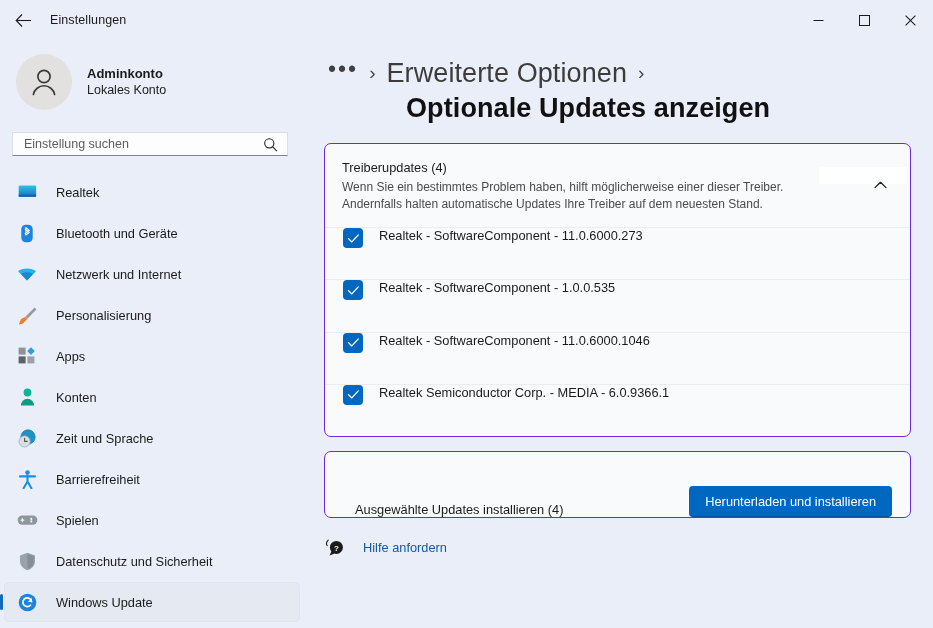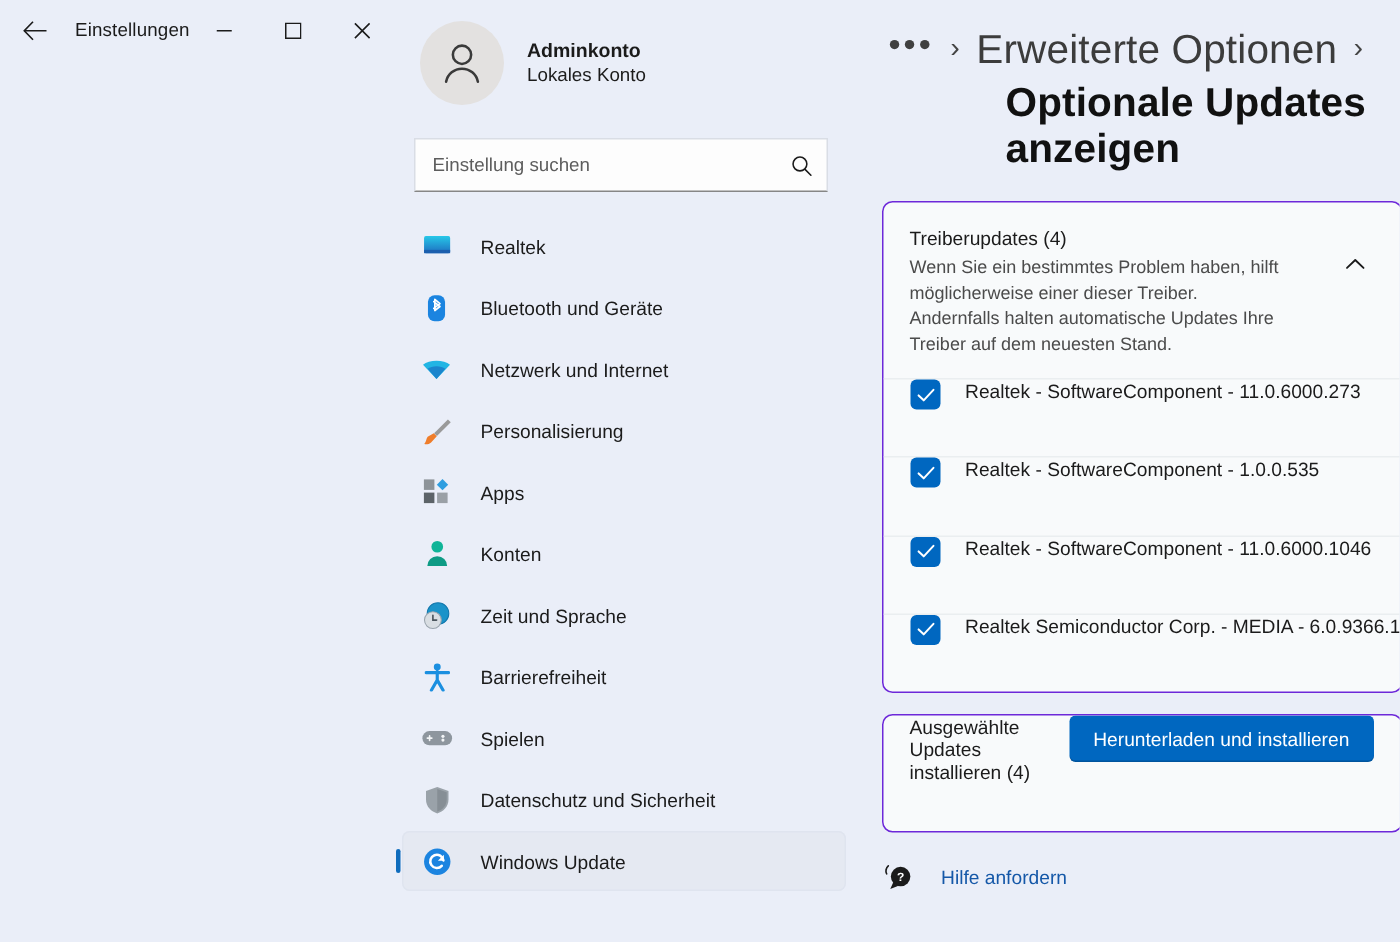--- a/index.html
+++ b/index.html
@@ -7,21 +7,21 @@
     width: 933px; height: 628px;
     overflow: hidden;
     font-family: "Liberation Sans", sans-serif;
     background: #eaeef8;
   }
   #app {
     position: relative;
     width: 933px; height: 628px;
     background: #eaeef8;
     display: flex;
-    flex-direction: row;
+    flex-direction: column;
   }
 
   
   .titlebar {
     height: 40px;
     flex: 0 0 40px;
     display: flex;
     align-items: center;
     background: #eaeef8;
     position: relative;
@@ -85,21 +85,21 @@
   .acct-name {
     font-size: 13px; font-weight: bold; color: #1b1b1b;
     line-height: 17px;
   }
   .acct-sub {
     font-size: 12.5px; color: #1b1b1b; line-height: 17px;
   }
 
   .searchwrap {
     margin: 20px 0 0 12px;
-    width: 276px; height: 36px;
+    width: 276px; height: 24px;
     background: #fdfdfd;
     border: 1px solid #d9dde5;
     border-bottom: 1px solid #868686;
     border-radius: 0;
     display: flex;
     align-items: center;
     padding: 0 8px 0 11px;
   }
   .searchwrap input {
     flex: 1;
@@ -258,23 +258,23 @@
   .checkbox svg { display: block; }
   .update-label {
     font-size: 12.8px;
     color: #1b1b1b;
     white-space: nowrap;
   }
 
   .card.install {
     margin-top: 14px;
     display: flex;
-    align-items: flex-start;
-    height: 79px;
-    padding: 0 18px 0 17px;
+    align-items: flex-end;
+    height: 67px;
+    padding: 0 18px 0 30px;
   }
   .install-label {
     font-size: 12.8px;
     color: #1b1b1b;
     flex: 1;
   }
   .install-btn {
     background: #0067c0;
     color: #fff;
     border: none;

